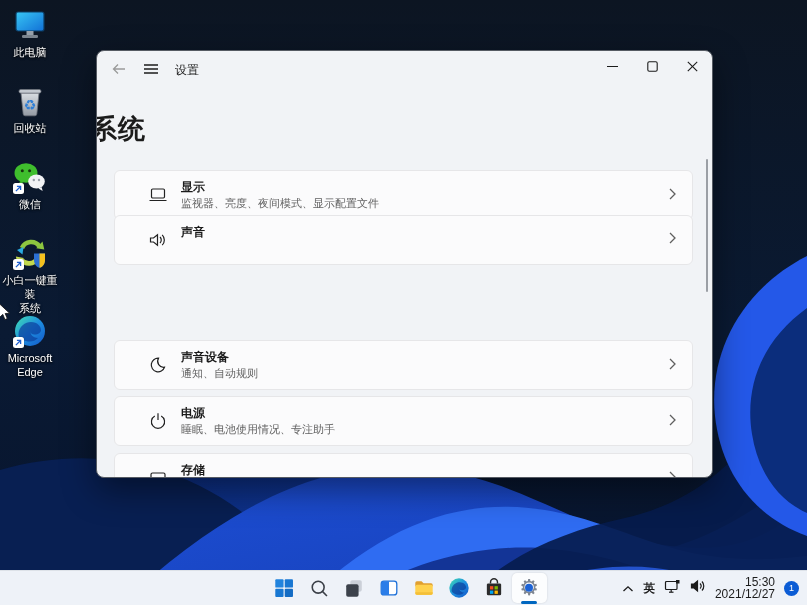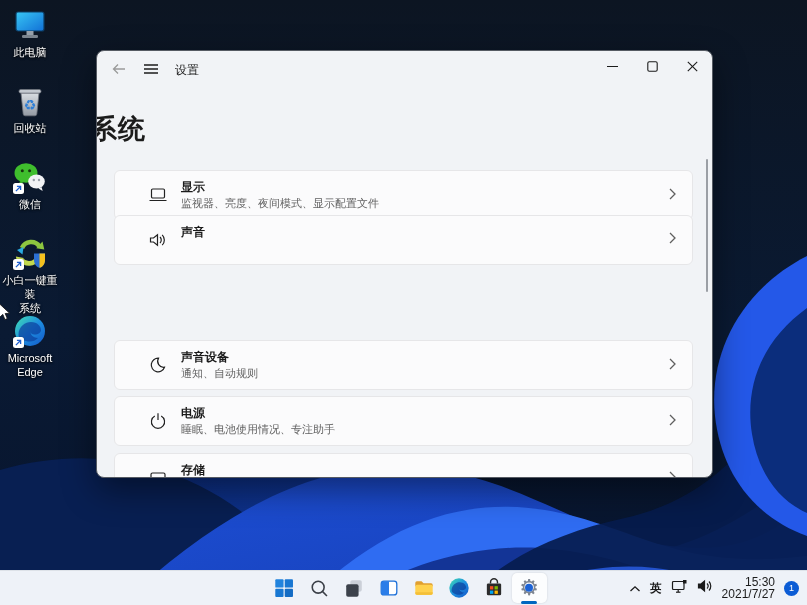--- a/index.html
+++ b/index.html
@@ -406,17 +406,17 @@
     </span>
     <span>
       <svg width="16" height="14" viewBox="0 0 16 14" fill="none" stroke="#1b1b1b" stroke-width="1.2">
         <path d="M1.5 5 H4 L7.5 2 V12 L4 9 H1.5 Z" fill="#1b1b1b"></path>
         <path d="M10 4.5 a3.6 3.6 0 0 1 0 5"></path>
         <path d="M12 2.5 a6.6 6.6 0 0 1 0 9"></path>
       </svg>
     </span>
     <span class="tray-clock">
       <div>15:30</div>
-      <div>2021/7/27</div>
+      <div>2021/12/27</div>
     </span>
     <span class="tray-badge">1</span>
   </div>
 </div>
 
 </body></html>

